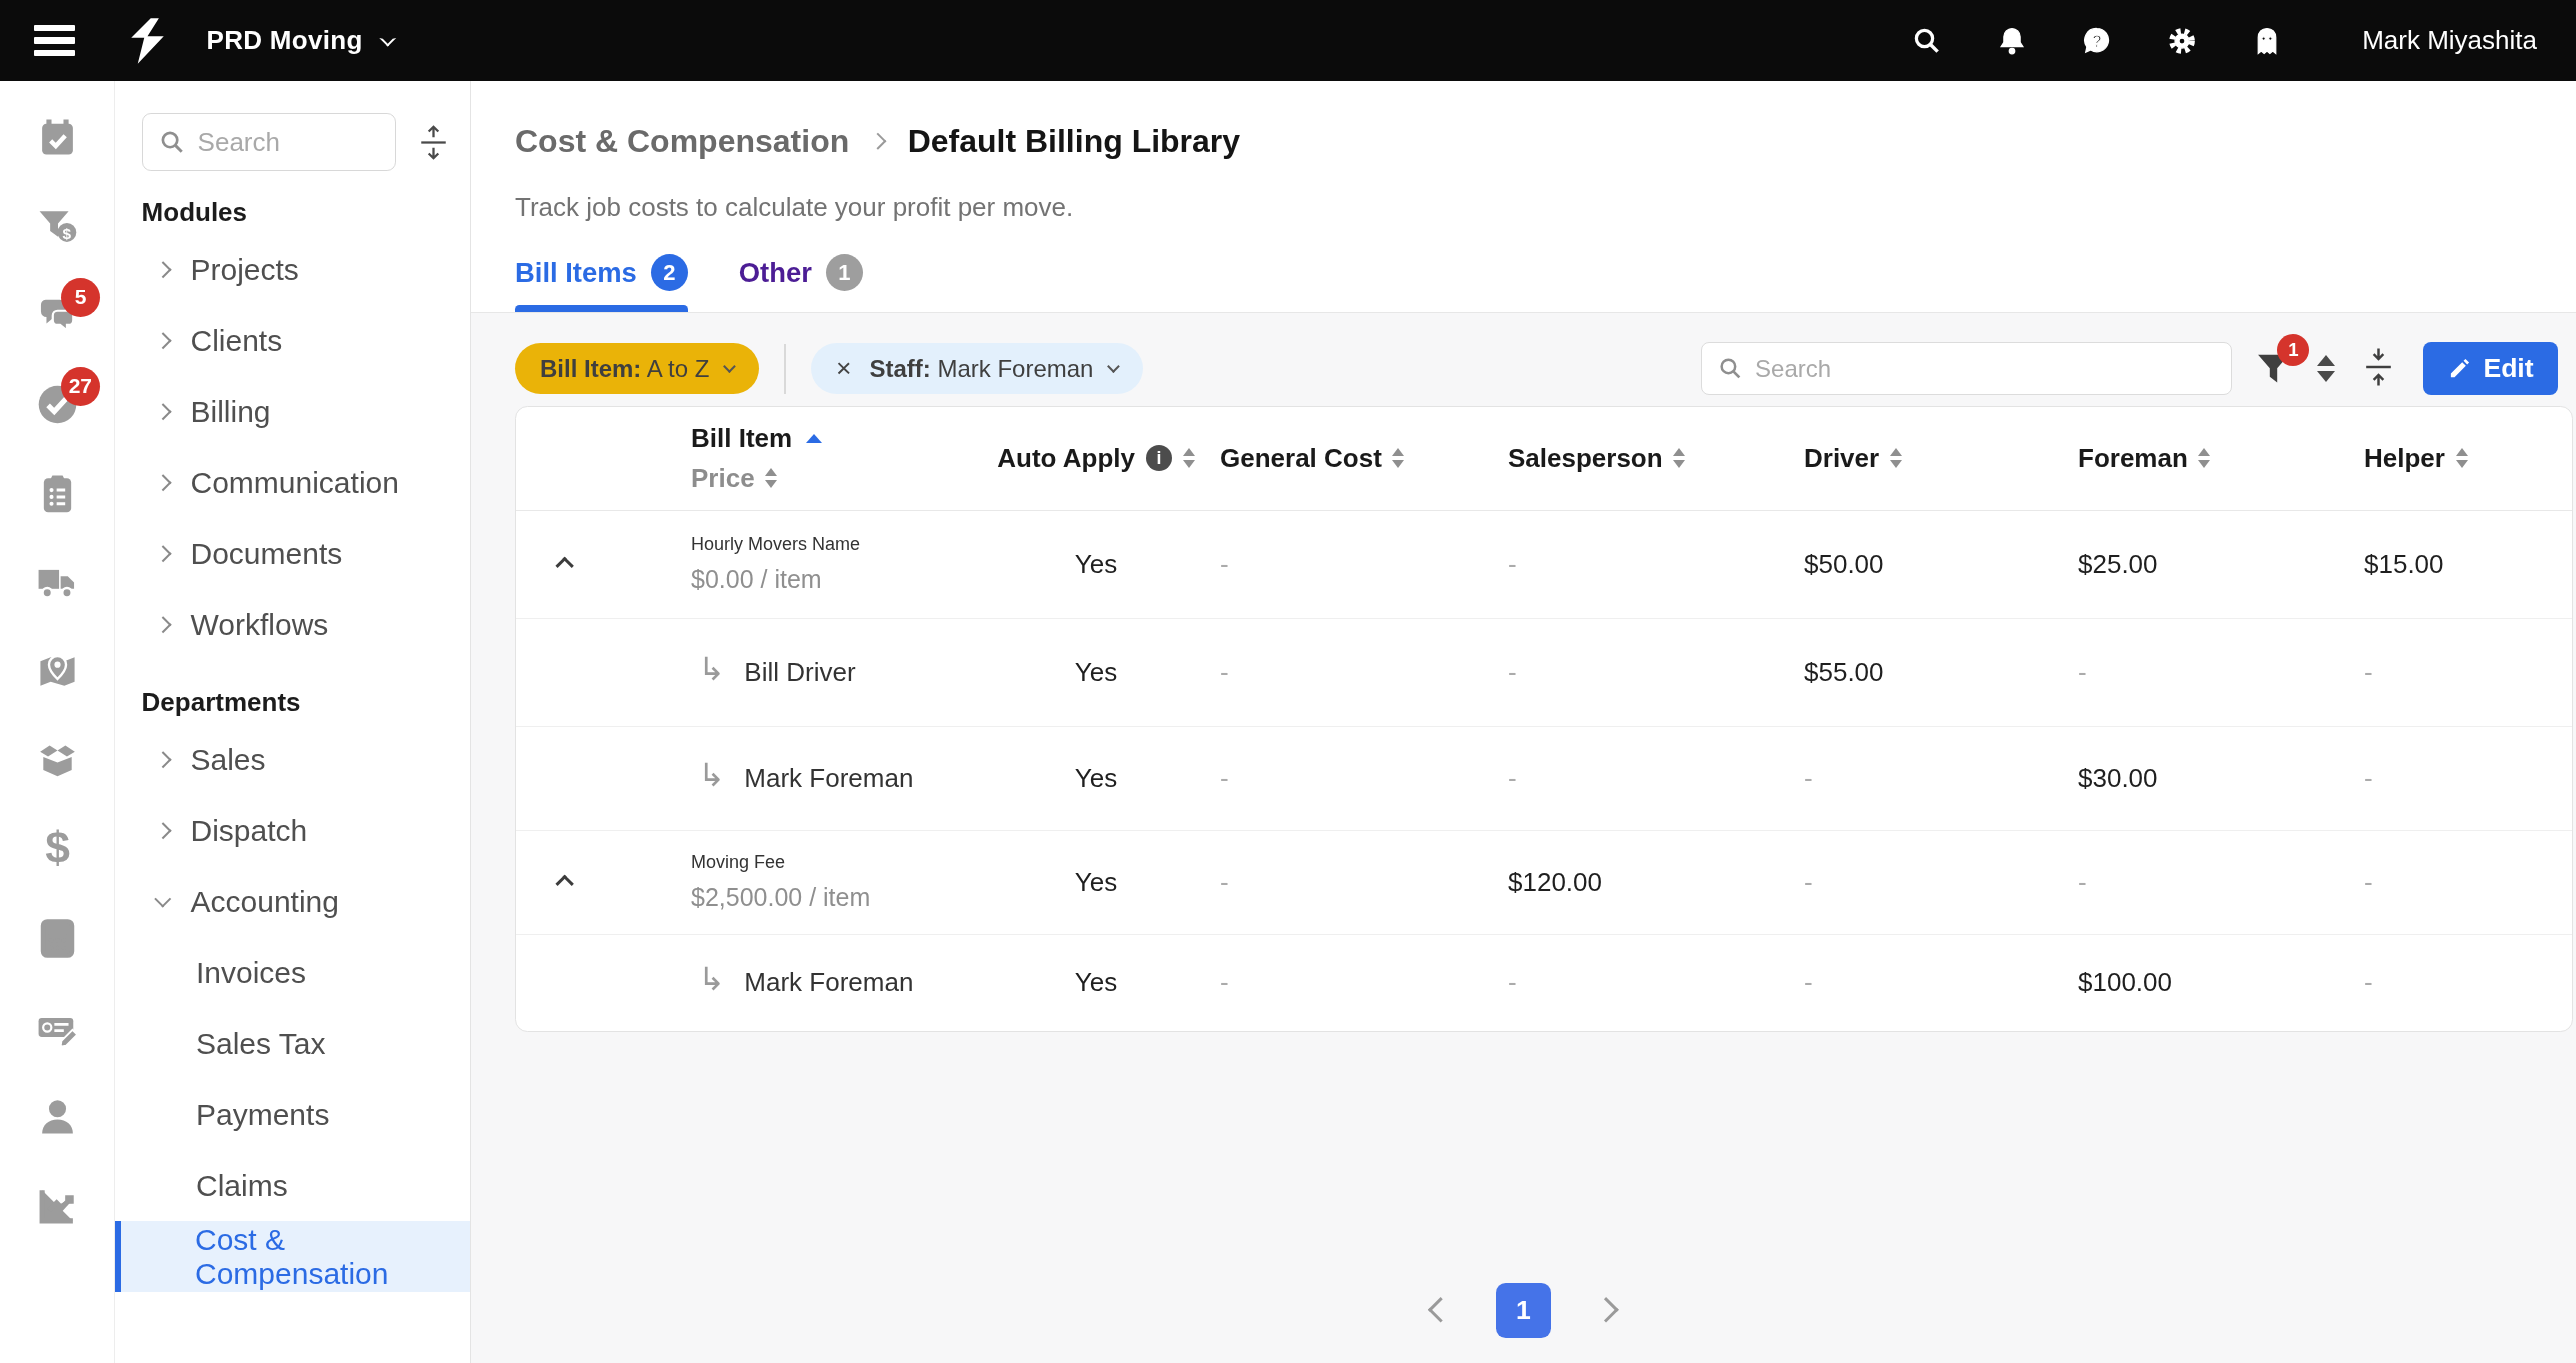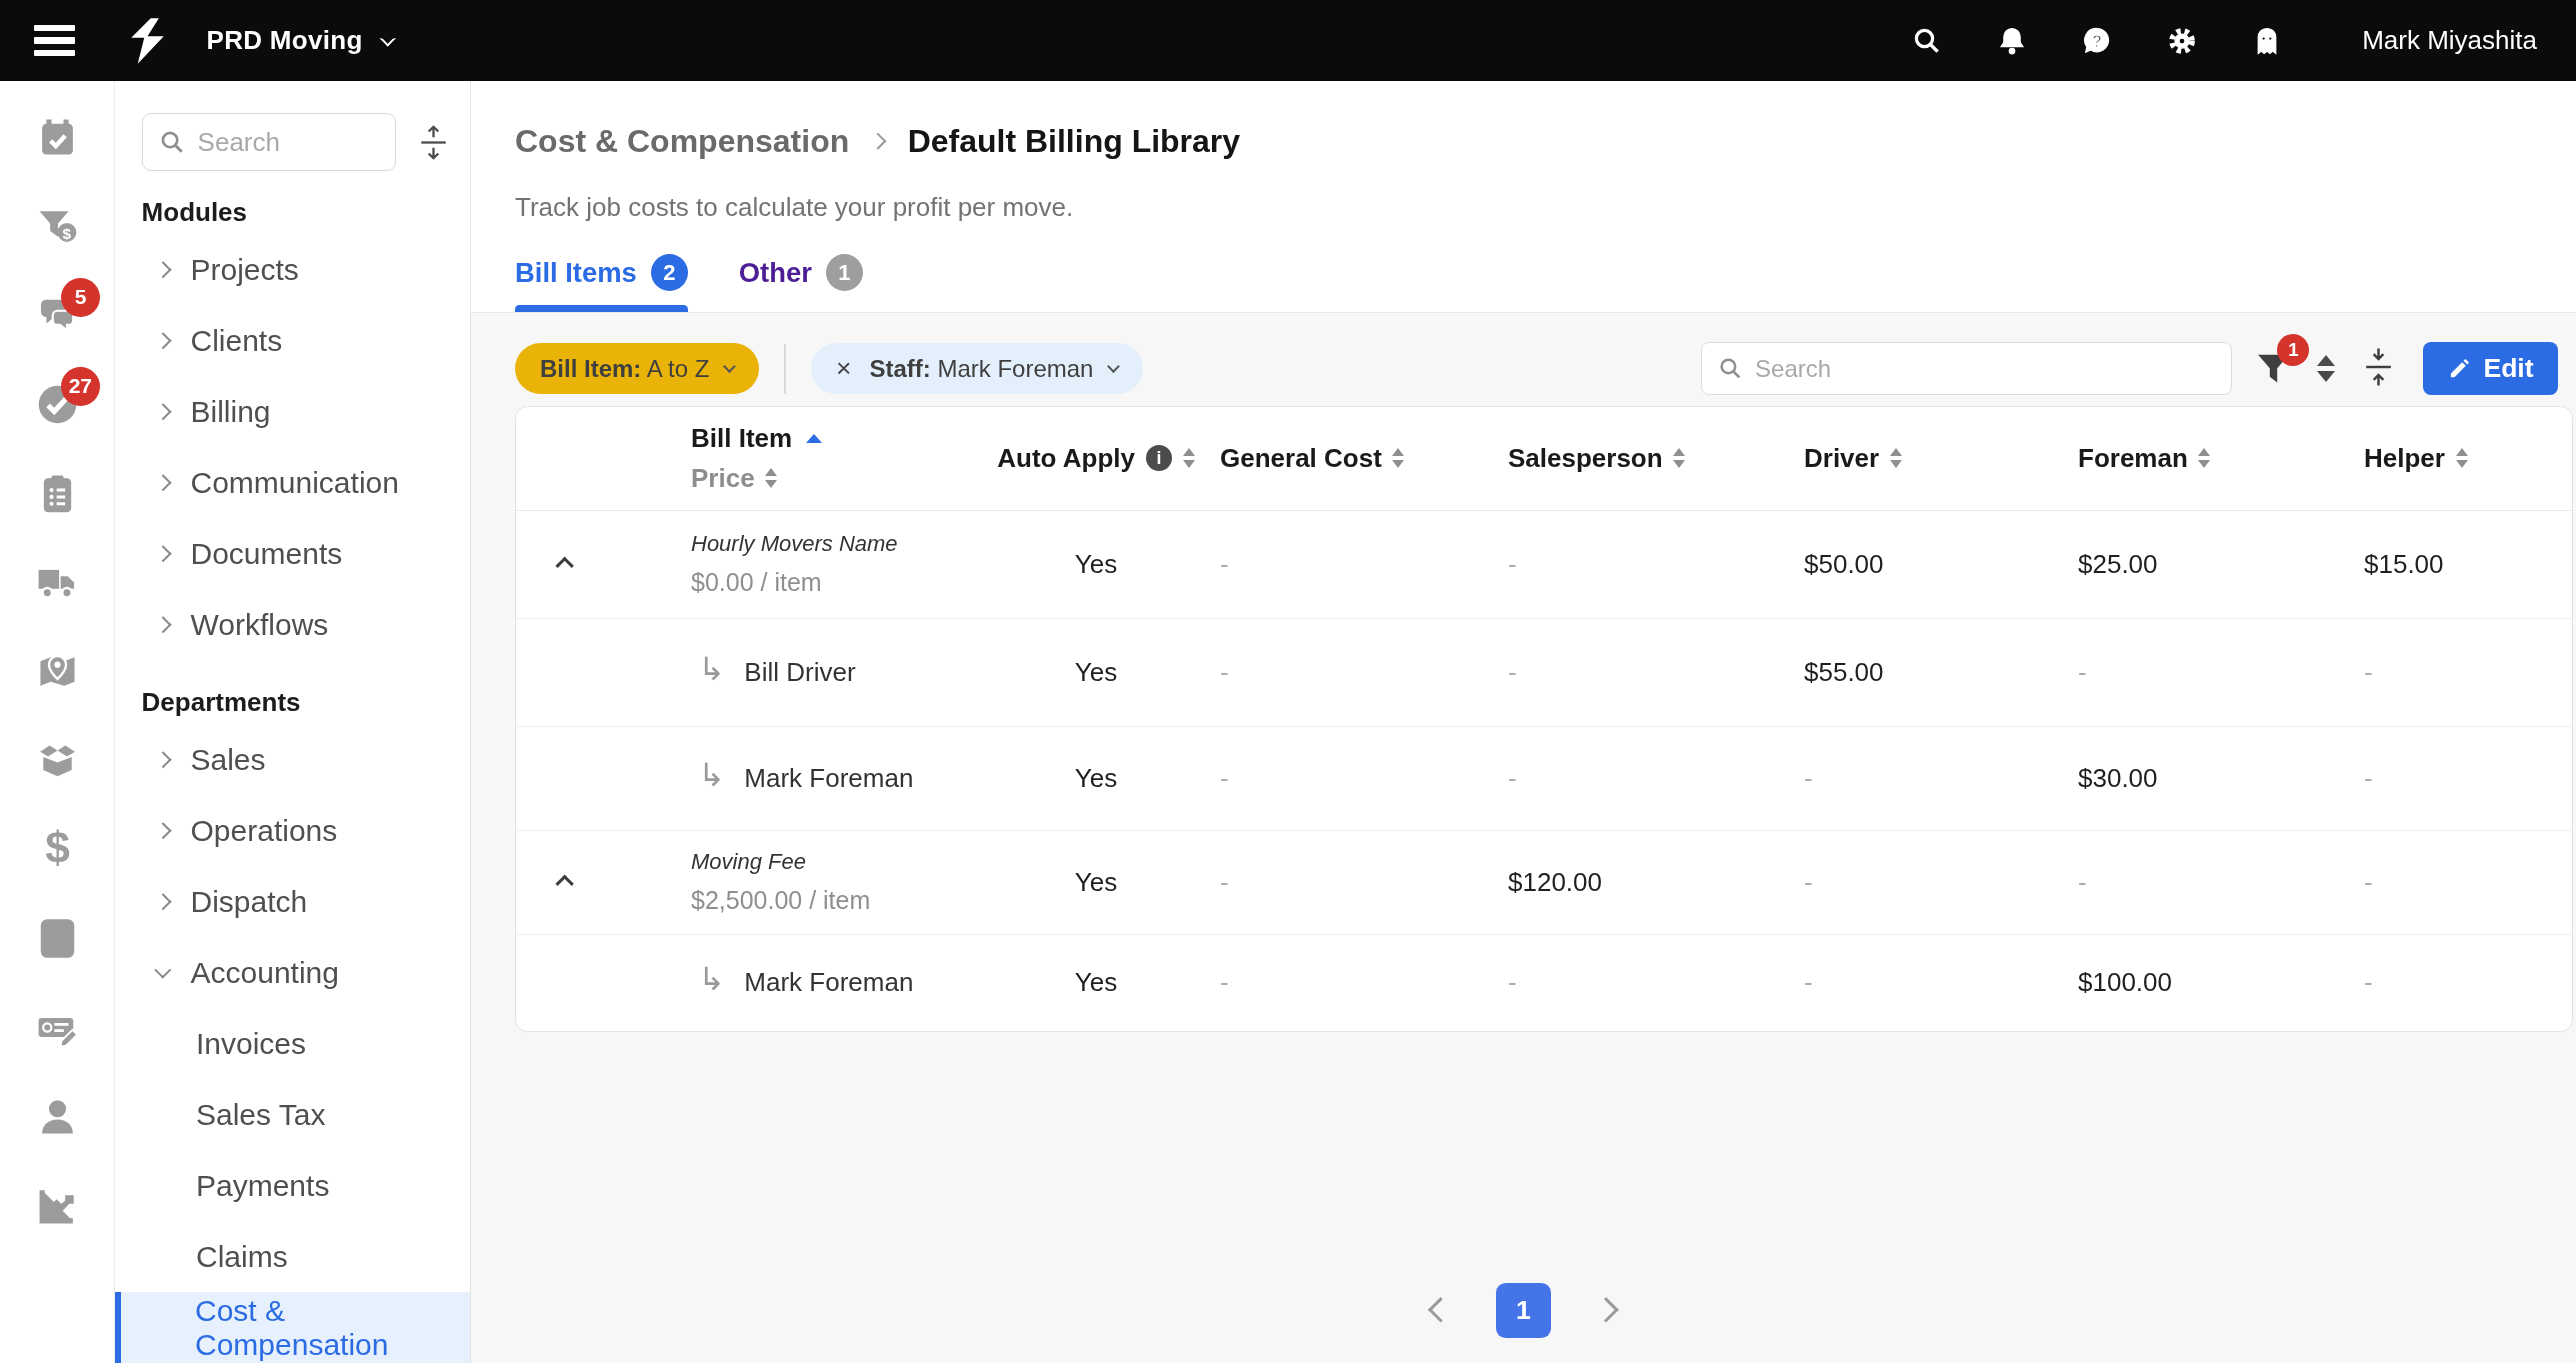--- a/index.html
+++ b/index.html
@@ -104,21 +104,21 @@
   .sorticons::before { content:""; width:0; height:0; border-left:6.2px solid transparent; border-right:6.2px solid transparent; border-bottom:8px solid #8f8f8f; }
   .sorticons::after { content:""; width:0; height:0; border-left:6.2px solid transparent; border-right:6.2px solid transparent; border-top:8px solid #8f8f8f; }
   .info-i { width:26.6px; height:26.6px; border-radius:13.3px; background:#4c4c4c; color:#fff; font-size:17.7px; font-weight:700; display:inline-flex; align-items:center; justify-content:center; font-style:normal; }
   .trow { border-bottom:1.8px solid #efefef; }
   .trow:last-child { border-bottom:none; }
   .r-tall { height:108px; } .r-mid { height:104px; } .r-last { height:96px; }
   .td { font-size:26px; color:#1f1f1f; }
   .td.center { text-align:center; }
   .expander { padding-left:42px; }
   .c-up-dark { display:inline-block; width:13.3px; height:13.3px; border-right:3px solid #3c3c3c; border-bottom:3px solid #3c3c3c; transform:rotate(-135deg); cursor:pointer; margin-top:7px; }
-  .cell-title { font-size:22px; color:#333;font-style:italic; }
+  .cell-title { font-size:18px; color:#333; }
   .cell-price { font-size:25px; color:#8f8f8f; margin-top:10.6px; }
   .child-name { display:flex; align-items:center; gap:19.5px; padding-left:7px; color:#333; }
   .sub-arrow { font-size:32px; color:#9a9a9a; line-height:1; margin-top:-7px; }
   .dash { color:#ababab; }
 
   
   .pagination { margin-top:251px; display:flex; align-items:center; justify-content:center; gap:46px; }
   .pg-chev { width:17.7px; height:17.7px; border-right:3.2px solid #9a9a9a; border-bottom:3.2px solid #9a9a9a; cursor:pointer; }
   .pg-prev { transform:rotate(135deg); }
   .pg-next { transform:rotate(-45deg); }
@@ -320,24 +320,20 @@
       </div>
     <div class="side-item">
         <span class="c-right"></span>
         <span>Workflows</span>
       </div>
 
     <div class="side-title">Departments</div>
     <div class="side-item">
         <span class="c-right"></span>
         <span>Sales</span>
-      </div>
-    <div class="side-item">
-        <span class="c-right"></span>
-        <span>Operations</span>
       </div>
     <div class="side-item">
         <span class="c-right"></span>
         <span>Dispatch</span>
       </div>
     <div class="side-item">
         <span class="c-down"></span>
         <span>Accounting</span>
       </div>
     <div class="side-item side-sub">

